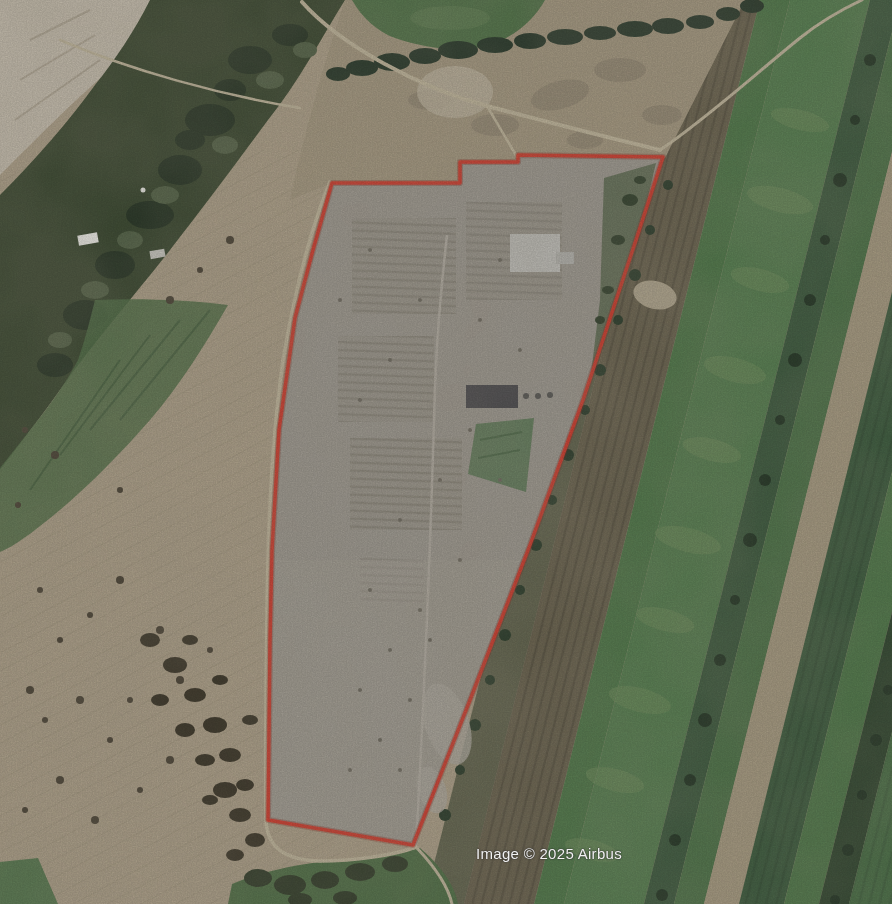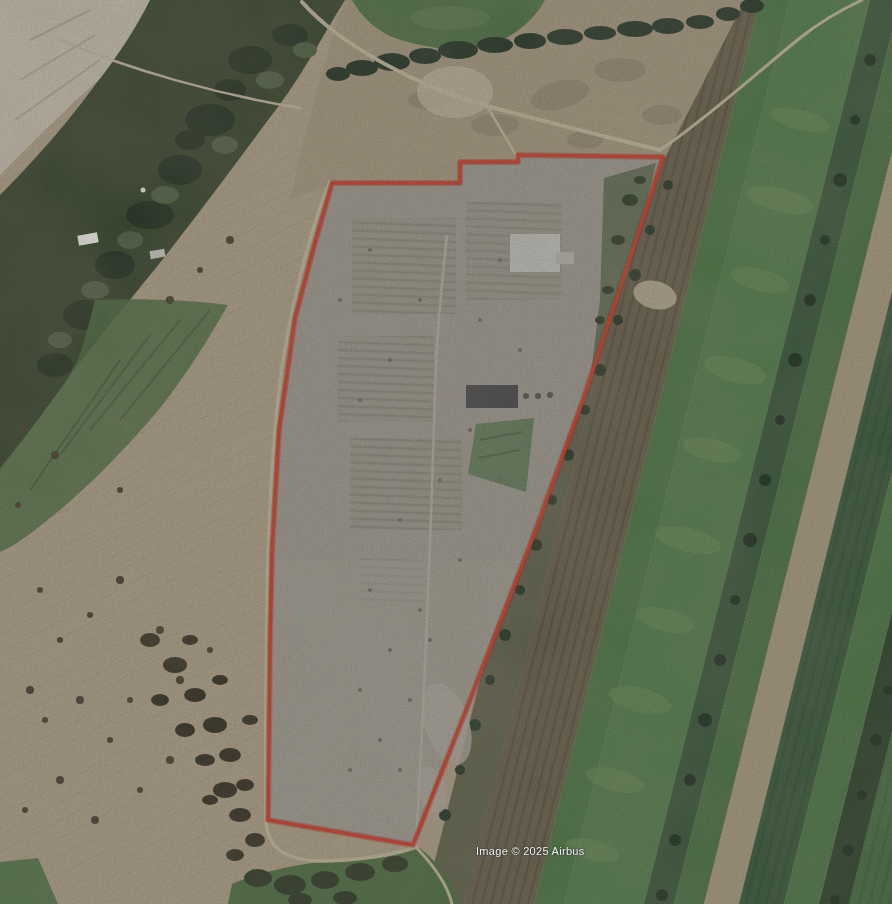--- a/index.html
+++ b/index.html
@@ -1,18 +1,18 @@
 <!DOCTYPE html>
 <html><head>
 <meta charset="utf-8">
 <style>
   html,body{margin:0;padding:0;background:#000;}
   #map-root{position:relative;width:892px;height:904px;overflow:hidden;font-family:"Liberation Sans",sans-serif;}
   #scene{position:absolute;left:0;top:0;width:892px;height:904px;display:block;}
-  #attribution{position:absolute;left:476px;top:845px;font-size:11px;color:#f2f2f2;
+  #attribution{position:absolute;left:476px;top:845px;font-size:15px;color:#f2f2f2;
     text-shadow:0 0 2px rgba(40,40,40,.9),0 0 1px rgba(40,40,40,.9);letter-spacing:.3px;user-select:none;}
 </style>
 </head>
 <body>
 
 <div id="map-root">
 <svg id="scene" viewBox="0 0 892 904" xmlns="http://www.w3.org/2000/svg">
   <defs>
     <pattern id="striae" width="16" height="16" patternUnits="userSpaceOnUse" patternTransform="rotate(62)">
       <line x1="0" y1="0" x2="0" y2="16" stroke="#9a9078" stroke-width="1.6"></line>

